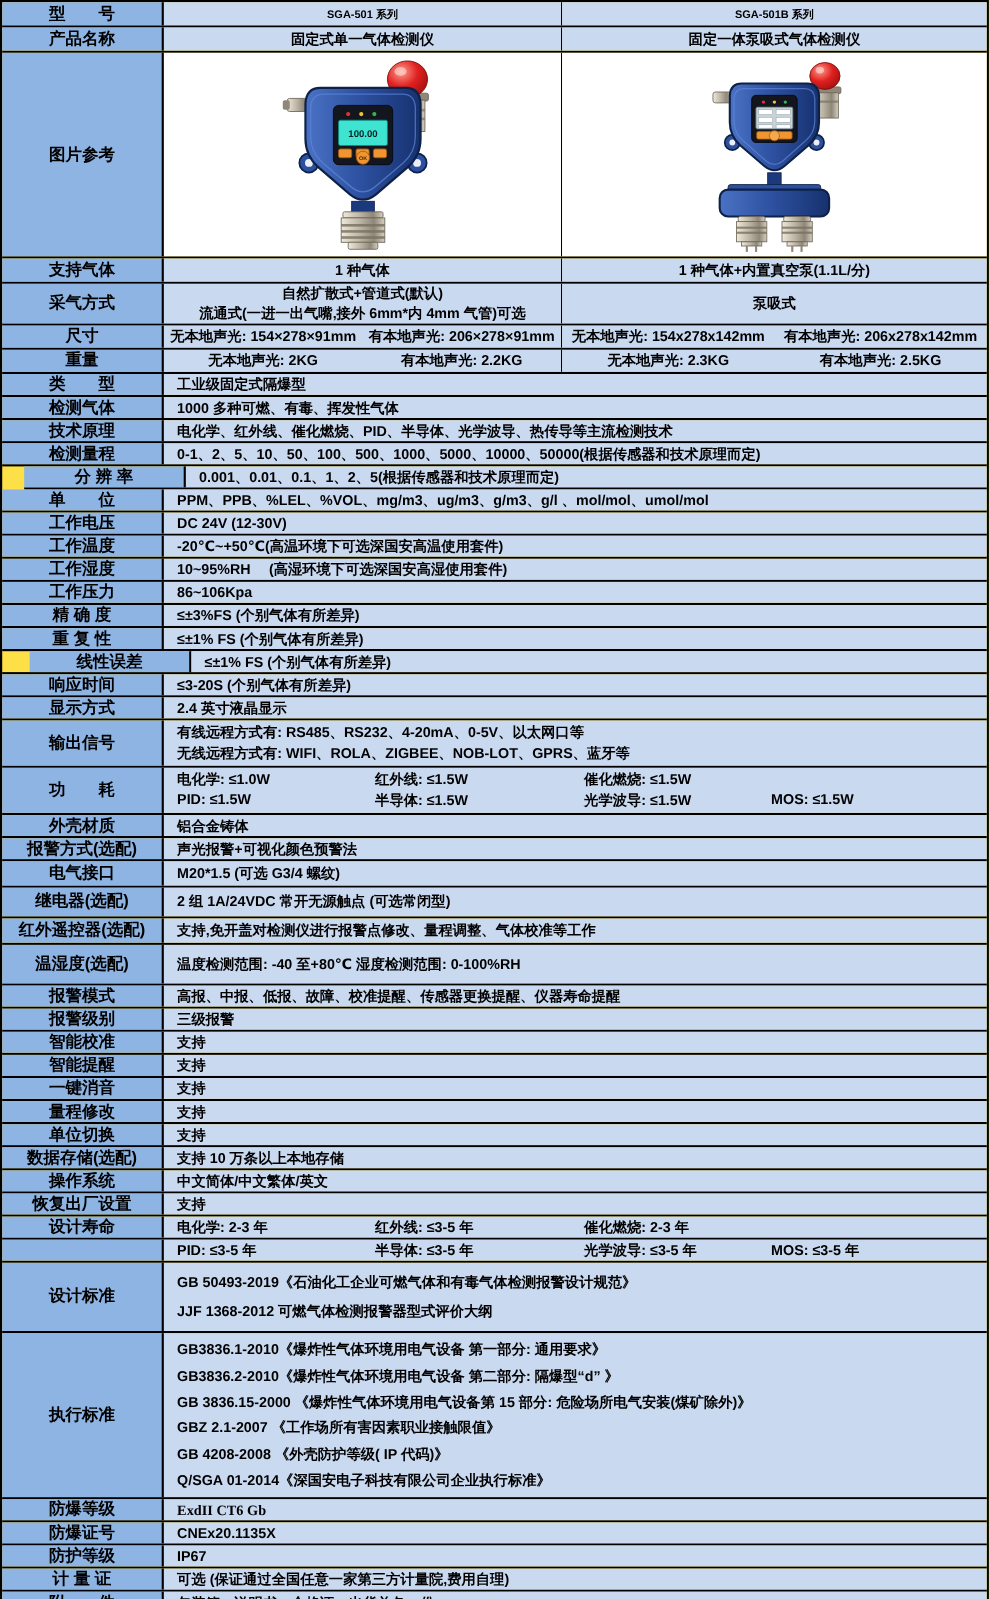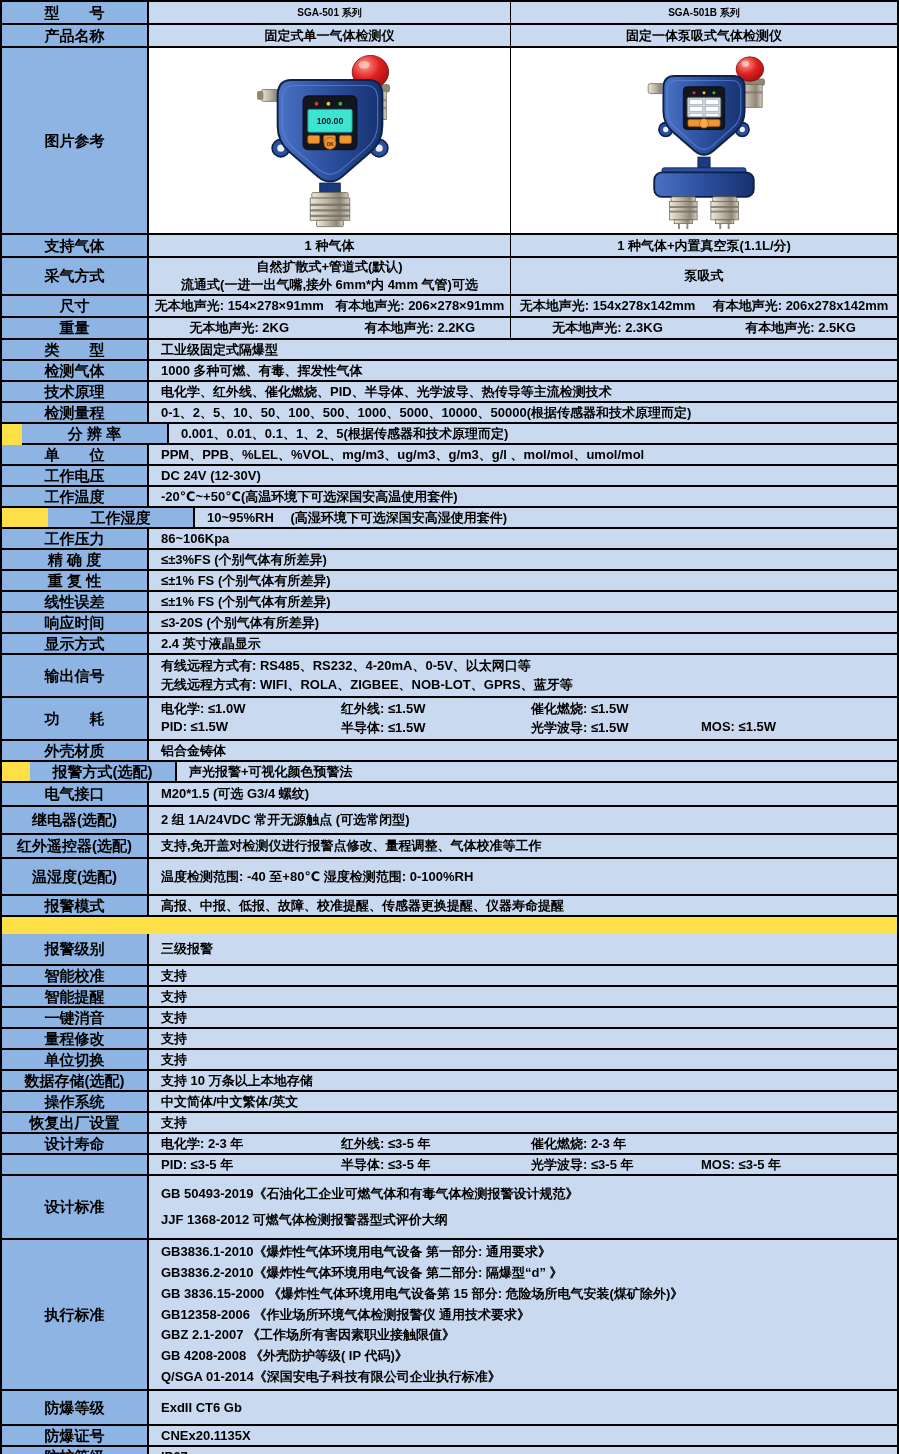--- a/index.html
+++ b/index.html
@@ -274,21 +274,21 @@
       <div class="cell single">
         <div class="ln">DC 24V (12-30V)</div>
       </div>
     </div>
     <div class="row" style="height: 21px;">
       <div class="lbl">工作温度</div>
       <div class="cell single">
         <div class="ln">-20℃~+50℃(高温环境下可选深国安高温使用套件)</div>
       </div>
     </div>
-    <div class="row" style="height: 21px; padding-left: 46px;">
+    <div class="row" style="height: 21px;">
       <div class="lbl">工作湿度</div>
       <div class="cell single">
         <div class="ln">10~95%RH　 (高湿环境下可选深国安高湿使用套件)</div>
       </div>
     </div>
     <div class="row" style="height: 21px;">
       <div class="lbl">工作压力</div>
       <div class="cell single">
         <div class="ln">86~106Kpa</div>
       </div>
@@ -298,21 +298,21 @@
       <div class="cell single">
         <div class="ln">≤±3%FS (个别气体有所差异)</div>
       </div>
     </div>
     <div class="row" style="height: 21px;">
       <div class="lbl">重 复 性</div>
       <div class="cell single">
         <div class="ln">≤±1% FS (个别气体有所差异)</div>
       </div>
     </div>
-    <div class="row" style="height: 21px;">
+    <div class="row" style="height: 21px; padding-left: 25px;">
       <div class="lbl">线性误差</div>
       <div class="cell single">
         <div class="ln">≤±1% FS (个别气体有所差异)</div>
       </div>
     </div>
     <div class="row" style="height: 21px;">
       <div class="lbl">响应时间</div>
       <div class="cell single">
         <div class="ln">≤3-20S  (个别气体有所差异)</div>
       </div>
@@ -345,21 +345,21 @@
           <span>MOS: ≤1.5W</span>
         </div>
       </div>
     </div>
     <div class="row" style="height: 21px;">
       <div class="lbl">外壳材质</div>
       <div class="cell single">
         <div class="ln">铝合金铸体</div>
       </div>
     </div>
-    <div class="row" style="height: 21px; padding-left: 28px;">
+    <div class="row" style="height: 21px;">
       <div class="lbl">报警方式(选配)</div>
       <div class="cell single">
         <div class="ln">声光报警+可视化颜色预警法</div>
       </div>
     </div>
     <div class="row" style="height: 24px;">
       <div class="lbl">电气接口</div>
       <div class="cell single">
         <div class="ln">M20*1.5 (可选 G3/4 螺纹)</div>
       </div>
@@ -381,21 +381,21 @@
       <div class="cell single">
         <div class="ln">温度检测范围: -40 至+80℃  湿度检测范围: 0-100%RH</div>
       </div>
     </div>
     <div class="row" style="height: 21px;">
       <div class="lbl">报警模式</div>
       <div class="cell single">
         <div class="ln">高报、中报、低报、故障、校准提醒、传感器更换提醒、仪器寿命提醒</div>
       </div>
     </div>
-    <div class="row" style="height: 32px; margin-top: 17px;">
+    <div class="row" style="height: 21px;">
       <div class="lbl">报警级别</div>
       <div class="cell single">
         <div class="ln">三级报警</div>
       </div>
     </div>
     <div class="row" style="height: 21px;">
       <div class="lbl">智能校准</div>
       <div class="cell single">
         <div class="ln">支持</div>
       </div>
@@ -469,27 +469,26 @@
         <div class="ln">GB 50493-2019《石油化工企业可燃气体和有毒气体检测报警设计规范》</div>
         <div class="ln">JJF 1368-2012 可燃气体检测报警器型式评价大纲</div>
       </div>
     </div>
     <div class="row" style="height: 151px;">
       <div class="lbl">执行标准</div>
       <div class="cell single">
         <div class="ln">GB3836.1-2010《爆炸性气体环境用电气设备 第一部分: 通用要求》</div>
         <div class="ln">GB3836.2-2010《爆炸性气体环境用电气设备 第二部分: 隔爆型“d” 》</div>
         <div class="ln">GB 3836.15-2000 《爆炸性气体环境用电气设备第 15 部分: 危险场所电气安装(煤矿除外)》</div>
-        <div class="ln">GB12358-2006 《作业场所环境气体检测报警仪 通用技术要求》</div>
         <div class="ln">GBZ 2.1-2007 《工作场所有害因素职业接触限值》</div>
         <div class="ln">GB 4208-2008 《外壳防护等级( IP 代码)》</div>
         <div class="ln">Q/SGA 01-2014《深国安电子科技有限公司企业执行标准》</div>
       </div>
     </div>
-    <div class="row" style="height: 35px;">
+    <div class="row" style="height: 21px; font-family: Liberation Serif, serif;">
       <div class="lbl">防爆等级</div>
       <div class="cell single">
         <div class="ln">ExdII CT6 Gb</div>
       </div>
     </div>
     <div class="row" style="height: 21px; justify-content: space-between;">
       <div class="lbl">防爆证号</div>
       <div class="cell single">
         <div class="ln">CNEx20.1135X</div>
       </div>

